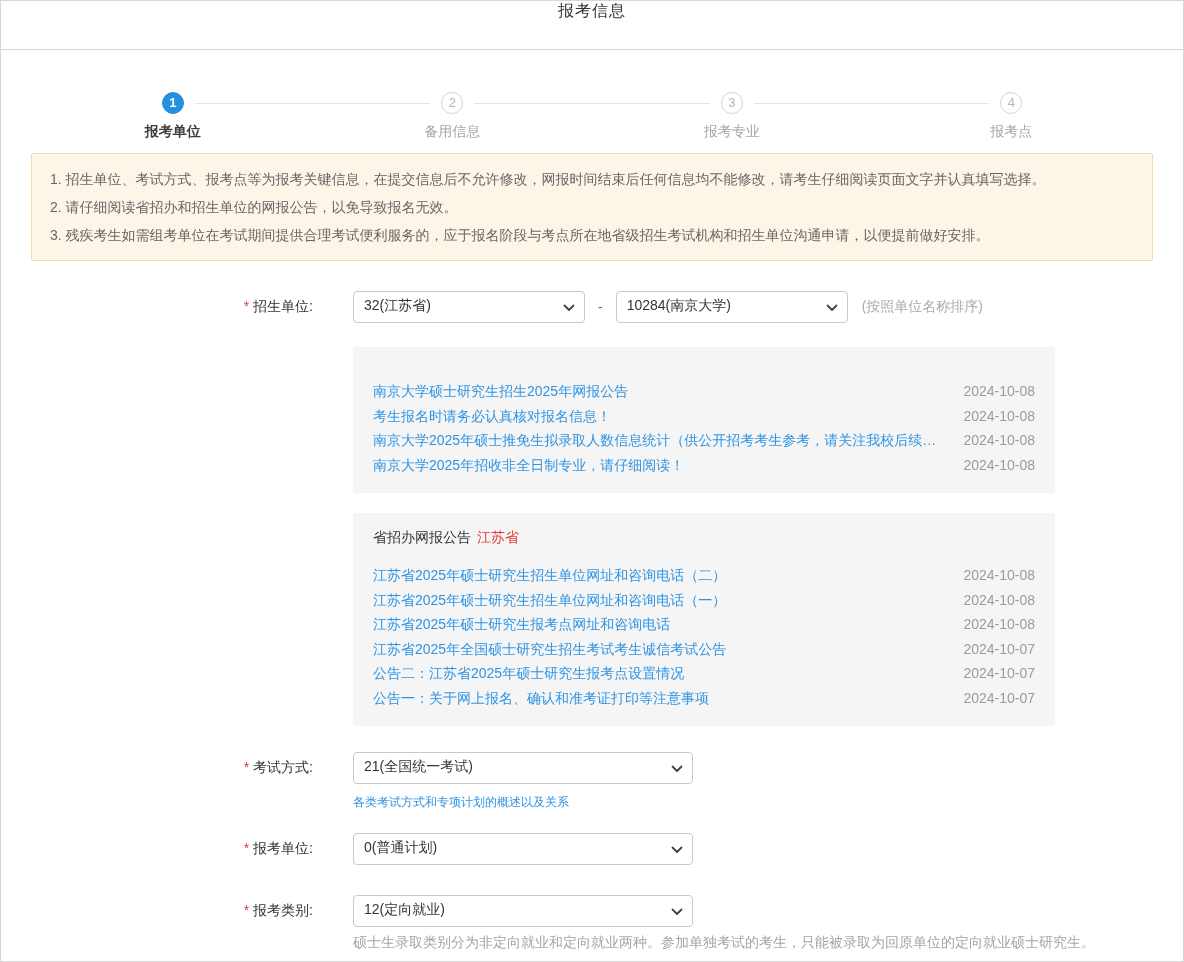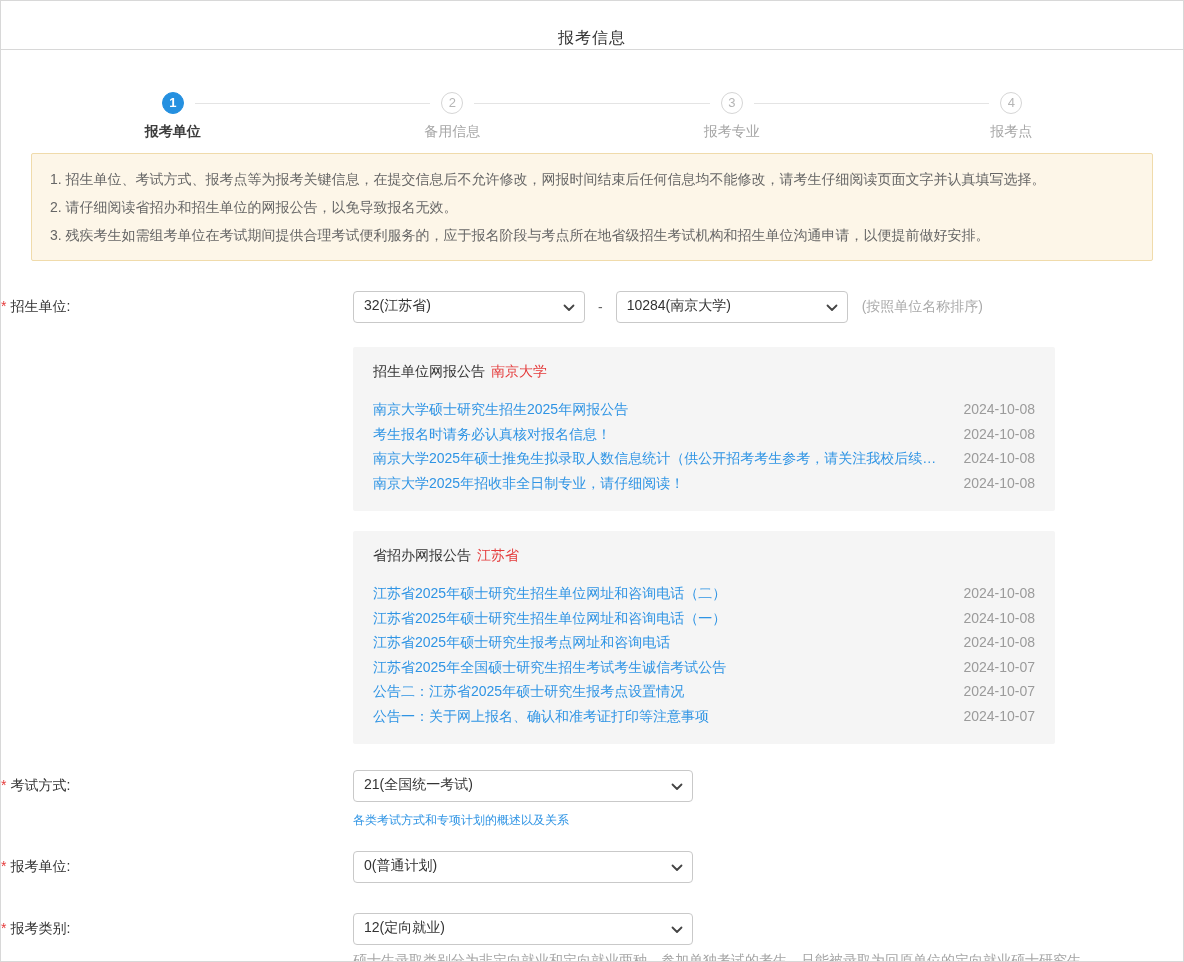--- a/index.html
+++ b/index.html
@@ -7,21 +7,21 @@
   body {
     font-family:"Liberation Sans","DejaVu Sans",sans-serif;
     color:#333; font-size:14px;
     border:1px solid #d8d8d8;
     overflow:hidden;
     position:relative;
   }
   
   .page-header {
     height:49px; border-bottom:1px solid #d8d8d8;
-    display:flex; align-items:flex-end; justify-content:center;
+    display:flex; align-items:flex-start; justify-content:center;
   }
   .page-header h1 { font-size:16px; font-weight:500; color:#333; letter-spacing:1px; }
 
   
   .stepper { display:flex; margin:42px 32px 0 32px; }
   .step { flex:1; position:relative; text-align:center; }
   .step::before, .step::after {
     content:""; position:absolute; top:11px; height:1px; background:#e4e4e4;
   }
   .step::before { left:0; width:calc(50% - 22px); }
@@ -41,21 +41,21 @@
   .warning-box {
     margin:12px 30px 0 30px;
     background:#fdf6e8; border:1px solid #f0dbab; border-radius:2px;
     padding:11px 18px; color:#666; line-height:28px; font-size:14px;
   }
 
   
   .form-area { margin-top:30px; }
   .form-row { display:flex; align-items:center; }
   .form-label {
-    width:312px; color:#333; font-size:14px; flex:none;
+    width:312px; text-align:right; color:#333; font-size:14px; flex:none;
   }
   .req { color:#e43b3b; margin-right:4px; font-size:14px; }
   .form-content { margin-left:40px; display:flex; align-items:center; }
 
   .select-wrap { position:relative; display:inline-block; }
   .select-wrap select {
     appearance:none; -webkit-appearance:none; -moz-appearance:none;
     height:32px; padding:0 30px 4px 10px;
     border:1px solid #c9c9c9; border-radius:4px; background:#fff;
     font-family:inherit; font-size:14px; color:#333; width:100%;
@@ -147,21 +147,20 @@
             </svg></span>
       </span>
       <span class="inline-hint">(按照单位名称排序)</span>
     </div>
   </div>
 
   <div class="form-row mt24">
     <div class="form-label"></div>
     <div class="form-content">
       <div class="panel">
-        <div class="panel-title"><span>招生单位网报公告</span><span class="hl">南京大学</span></div>
         <div class="panel-links">
           <div class="panel-row">
             <a href="#">南京大学硕士研究生招生2025年网报公告</a>
             <span class="date">2024-10-08</span>
           </div>
           <div class="panel-row">
             <a href="#">考生报名时请务必认真核对报名信息！</a>
             <span class="date">2024-10-08</span>
           </div>
           <div class="panel-row">

